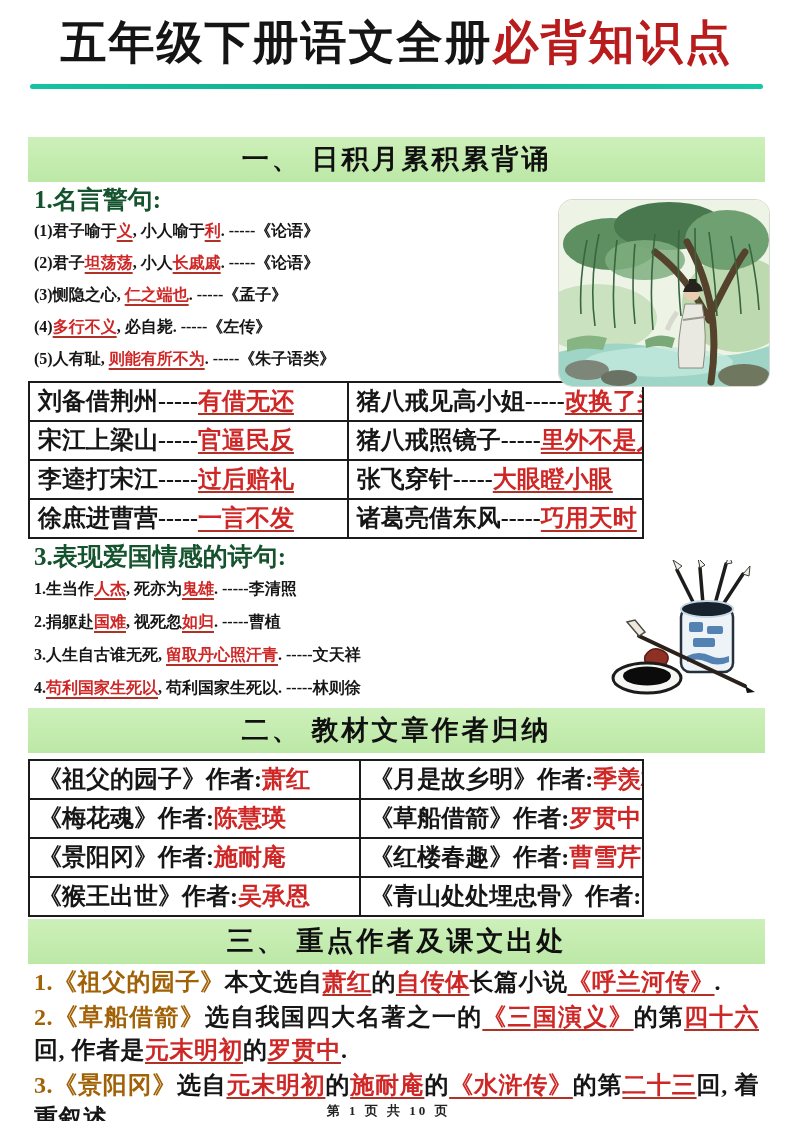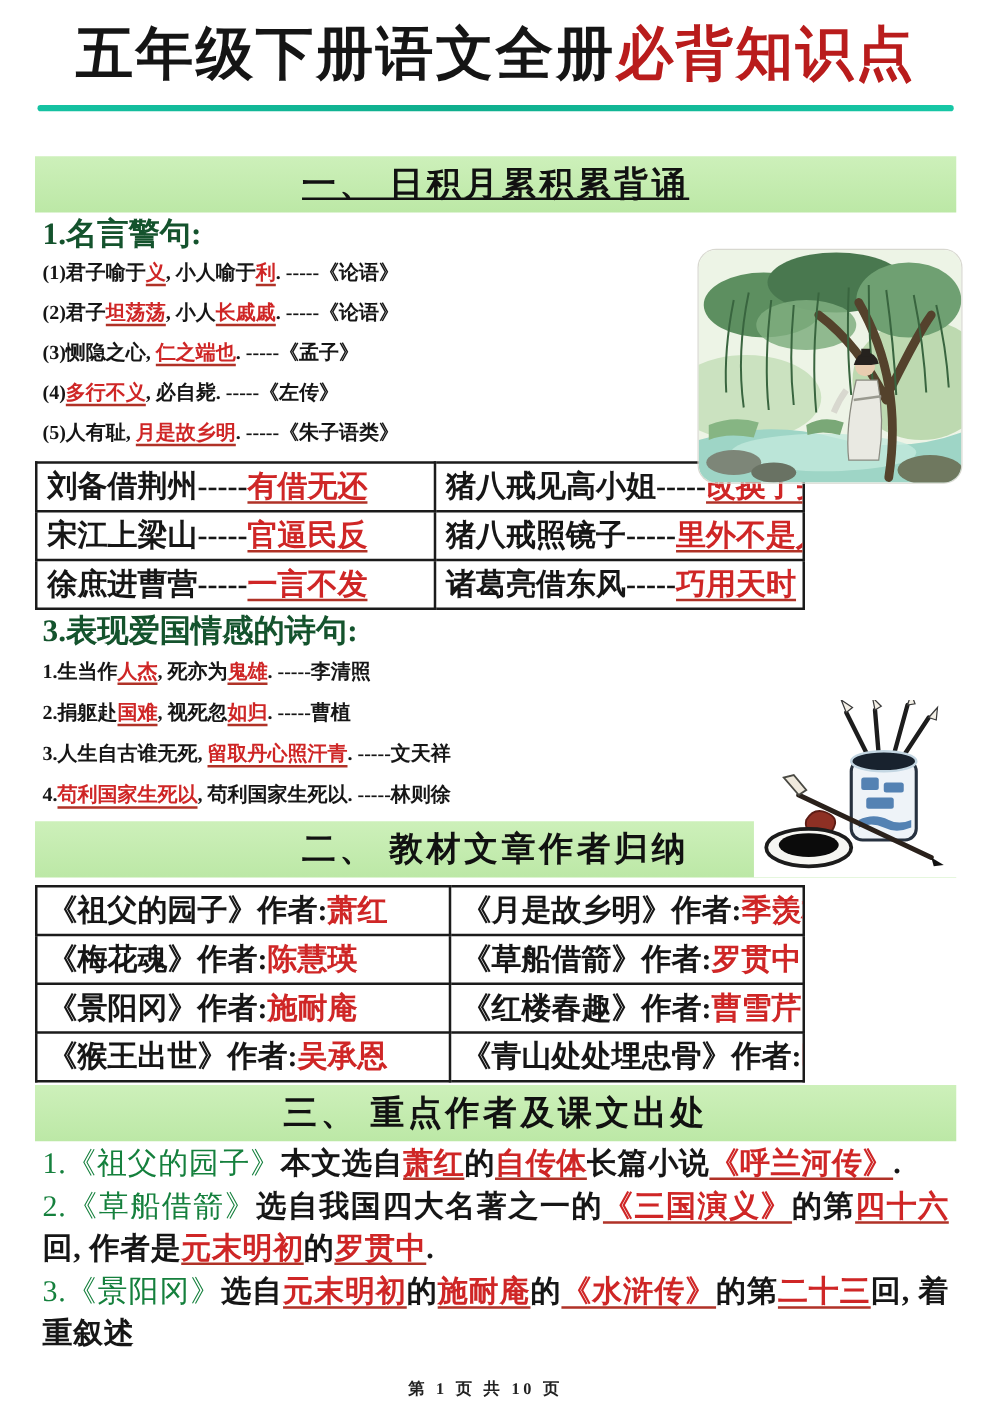--- a/index.html
+++ b/index.html
@@ -11,36 +11,36 @@
   .doc-title{margin:14px 20px 0;text-align:center;font-size:46px;font-weight:700;
              line-height:58px;letter-spacing:2px;color:#151515;white-space:nowrap;}
   .doc-title .hl{color:#b91c1c;}
   .title-rule{height:5px;margin:12px 30px 0;border-radius:3px;
               background:linear-gradient(90deg,#15c2a2,#0fae8d 45%,#17c7a6);}
 
   
   .banner{margin:0 28px;background:linear-gradient(180deg,#cdf0ba,#bce8a6);
           text-align:center;font-size:27px;font-weight:700;color:#111;
           letter-spacing:3px;padding:4px 0 5px;}
-  .banner.b1{margin-top:36px;text-decoration:underline;}
+  .banner.b1{margin-top:48px;}
   .banner.b2{margin-top:4px;}
   .banner.b3{margin-top:2px;}
 
   
   .subhead{margin:3px 34px 0;font-size:25px;font-weight:700;color:#14532d;line-height:30px;}
   .line{margin:0 34px;font-size:16px;font-weight:600;line-height:32px;white-space:nowrap;}
   .poem .line{line-height:33px;}
   .para{margin:2px 34px 0;font-size:24px;font-weight:600;line-height:33px;
         text-align:justify;letter-spacing:0.5px;}
 
   .seg-b{color:#161616;}
   .seg-r{color:#cf2626;text-decoration:underline;text-decoration-color:#b03227;
          text-decoration-thickness:2px;text-underline-offset:4px;}
   .seg-p{color:#cf2626;}
-  .seg-g{color:#15803d;font-weight:400;}
+  .seg-g{color:#a16207;font-weight:700;}
 
   
   table.sheet{width:616px;margin:6px 28px 0;border-collapse:collapse;
               border:2.5px solid #1b1b1b;table-layout:fixed;}
   table.sheet td{border:2px solid #1b1b1b;font-size:24px;font-weight:600;
                  padding:2px 8px 3px;white-space:nowrap;overflow:hidden;}
   table.t1 td:first-child{width:49%;}
   table.t2 td:first-child{width:51%;}
 
   
@@ -59,31 +59,35 @@
 
   <h1 class="doc-title"><span>五年级下册语文全册</span><span class="hl">必背知识点</span></h1>
   <div class="title-rule"></div>
 
   <div class="banner b1">一、 日积月累积累背诵</div>
   <div class="subhead">1.名言警句:</div>
   <div class="line"><span class="seg-b">(1)君子喻于</span><span class="seg-r">义</span><span class="seg-b">, 小人喻于</span><span class="seg-r">利</span><span class="seg-b">. -----《论语》</span></div>
   <div class="line"><span class="seg-b">(2)君子</span><span class="seg-r">坦荡荡</span><span class="seg-b">, 小人</span><span class="seg-r">长戚戚</span><span class="seg-b">. -----《论语》</span></div>
   <div class="line"><span class="seg-b">(3)恻隐之心, </span><span class="seg-r">仁之端也</span><span class="seg-b">. -----《孟子》</span></div>
   <div class="line"><span class="seg-b">(4)</span><span class="seg-r">多行不义</span><span class="seg-b">, 必自毙. -----《左传》</span></div>
-  <div class="line"><span class="seg-b">(5)人有耻, </span><span class="seg-r">月是故乡明</span><span class="seg-b">. -----《朱子语类》</span></div>
+  <div class="line"><span class="seg-b">(5)人有耻, </span><span class="seg-r">则能有所不为</span><span class="seg-b">. -----《朱子语类》</span></div>
 
   <table class="sheet t1">
     <tbody>
       <tr>
         <td><span class="seg-b">刘备借荆州-----</span><span class="seg-r">有借无还</span></td>
         <td><span class="seg-b">猪八戒见高小姐-----</span><span class="seg-r">改换了头面</span></td>
         </tr>
       <tr>
         <td><span class="seg-b">宋江上梁山-----</span><span class="seg-r">官逼民反</span></td>
         <td><span class="seg-b">猪八戒照镜子-----</span><span class="seg-r">里外不是人</span></td>
+        </tr>
+      <tr>
+        <td><span class="seg-b">李逵打宋江-----</span><span class="seg-r">过后赔礼</span></td>
+        <td><span class="seg-b">张飞穿针-----</span><span class="seg-r">大眼瞪小眼</span></td>
         </tr>
       <tr>
         <td><span class="seg-b">徐庶进曹营-----</span><span class="seg-r">一言不发</span></td>
         <td><span class="seg-b">诸葛亮借东风-----</span><span class="seg-r">巧用天时</span></td>
         </tr>
     </tbody>
   </table>
 
   <div class="subhead">3.表现爱国情感的诗句:</div>
   <div class="poem">

